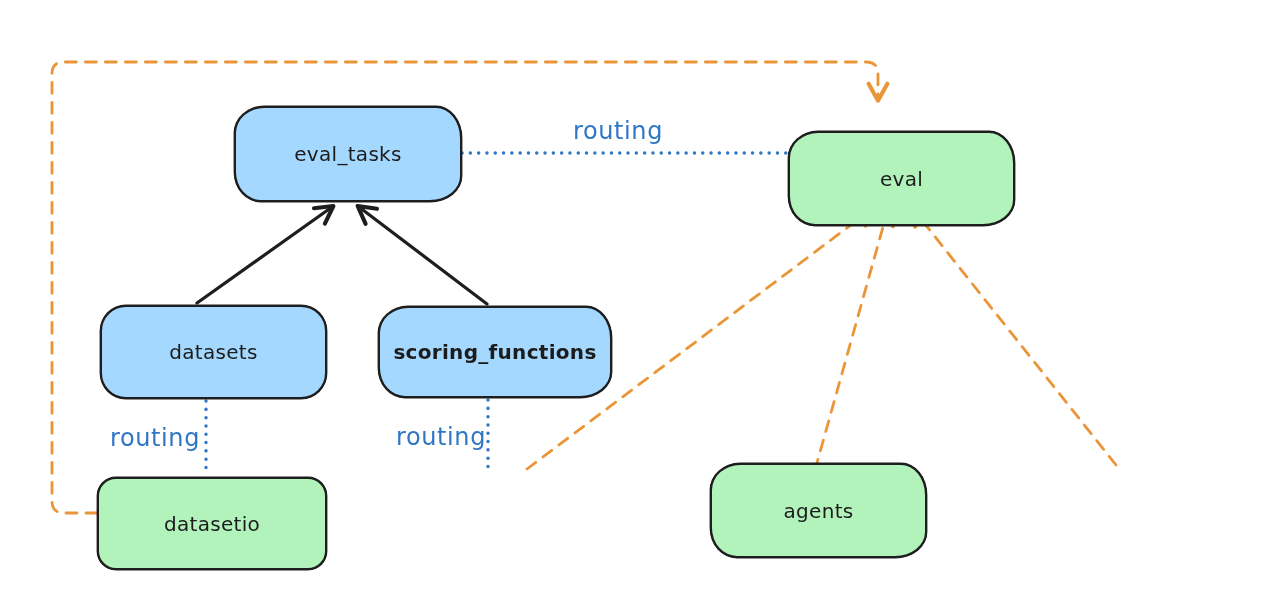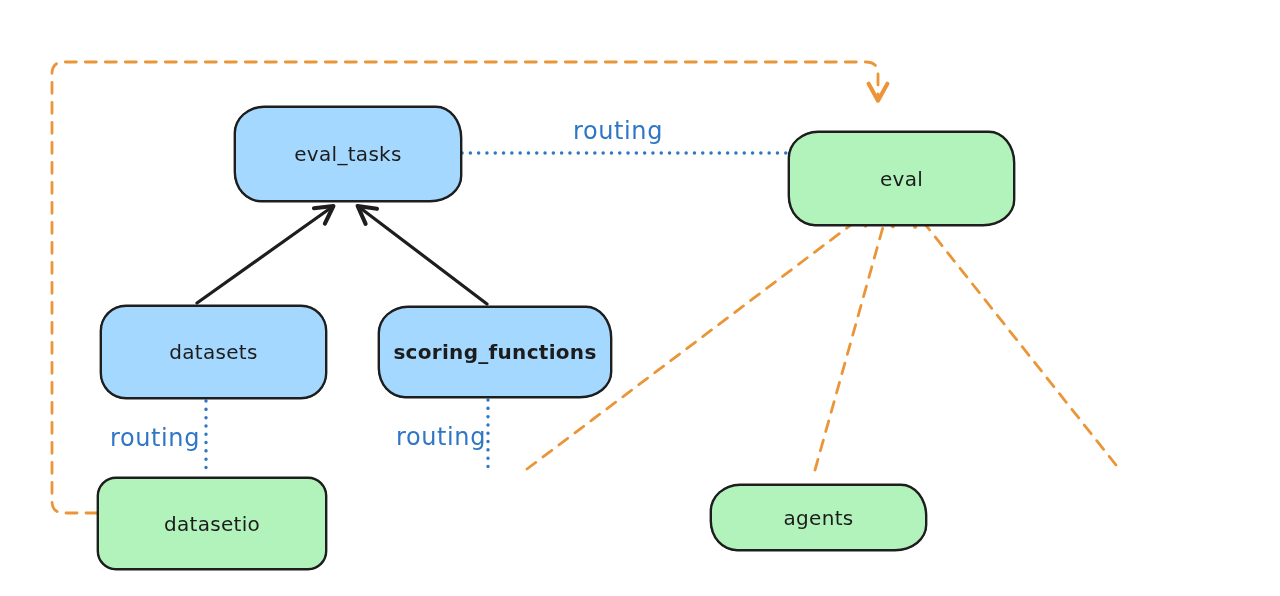--- a/index.html
+++ b/index.html
@@ -37,21 +37,21 @@
     box-shadow:0 0 0 0.4px var(--node-border);
   }
   .node.blue{background:var(--blue-fill);}
   .node.green{background:var(--green-fill);}
   .n-eval-tasks{left:234px;top:106px;width:228px;height:96px;}
   .n-eval{left:788px;top:107px;width:227px;height:95px;margin-top:24px;}
   .n-datasets{left:100px;top:305px;width:227px;height:94px;border-radius:26px;}
   .n-scoring-functions{left:378px;top:306px;width:234px;height:92px;font-weight:bold;}
   .n-datasetio{left:97px;top:477px;width:230px;height:93px;border-radius:19px;}
   .n-scoring{left:385px;top:473px;width:233px;height:94px;}
-  .n-agents{left:710px;top:484px;width:217px;height:67px;}
+  .n-agents{left:710px;top:463px;width:217px;height:95px;}
   .n-inference{left:1003px;top:467px;width:215px;height:96px;}
   .edge-label{
     position:absolute;
     transform:translateX(-50%);
     color:var(--routing-blue);
     font-size:24px;
     font-weight:400;
     letter-spacing:0.6px;
     white-space:nowrap;
   }

